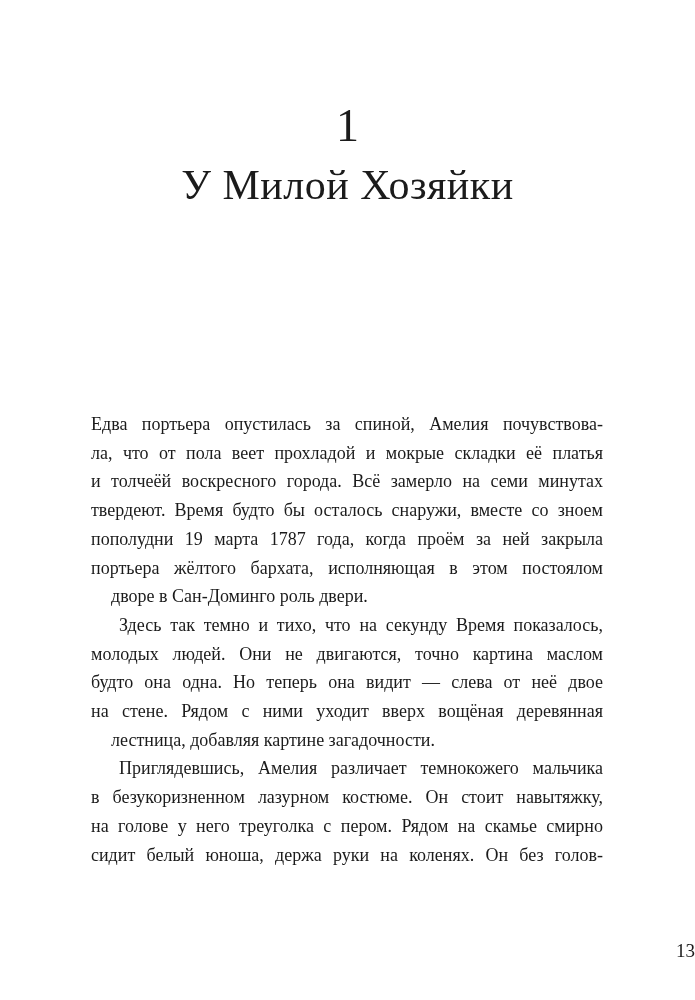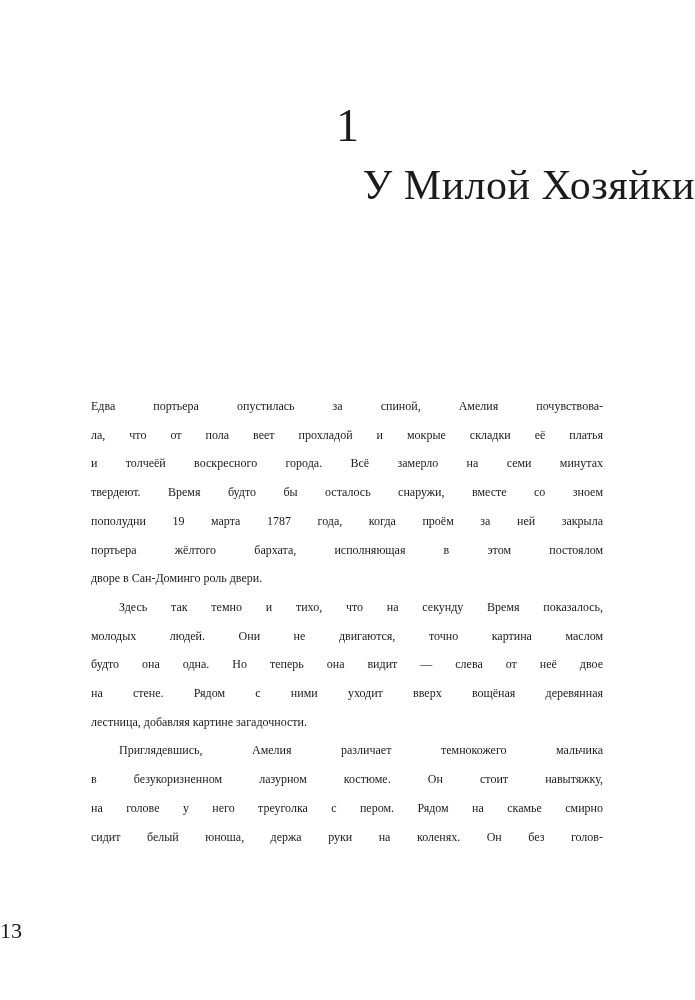--- a/index.html
+++ b/index.html
@@ -25,53 +25,54 @@
     text-align: center;
     font-size: 46px;
     line-height: 52px;
     font-weight: 400;
   }
   .chapter-title {
     position: absolute;
     top: 158px;
     left: 0;
     width: 100%;
-    text-align: right;
+    text-align: center;
     font-size: 42px;
     line-height: 54px;
     font-weight: 400;
     letter-spacing: 0.5px;
   }
   .text-block {
     position: absolute;
-    top: 392px;
+    top: 410px;
     left: 91px;
     width: 512px;
-    font-size: 12px;
+    font-size: 18px;
     line-height: 28.7px;
   }
   .para { margin: 0; }
   .line {
     text-align: justify;
     text-align-last: justify;
     white-space: normal;
   }
   .line.last {
     text-align-last: left;
+    margin-left: 20px;
   }
   .para.indent .line:first-child {
     padding-left: 28px;
   }
   .page-number {
     position: absolute;
-    top: 919px;
+    top: 939px;
     left: 0;
     width: 100%;
-    text-align: left;
-    font-size: 22px;
+    text-align: right;
+    font-size: 19px;
     line-height: 24px;
   }
 </style>
 </head>
 <body>
 
 <div class="page">
   <div class="chapter-number">1</div>
   <div class="chapter-title">У Милой Хозяйки</div>
   <div class="text-block">

